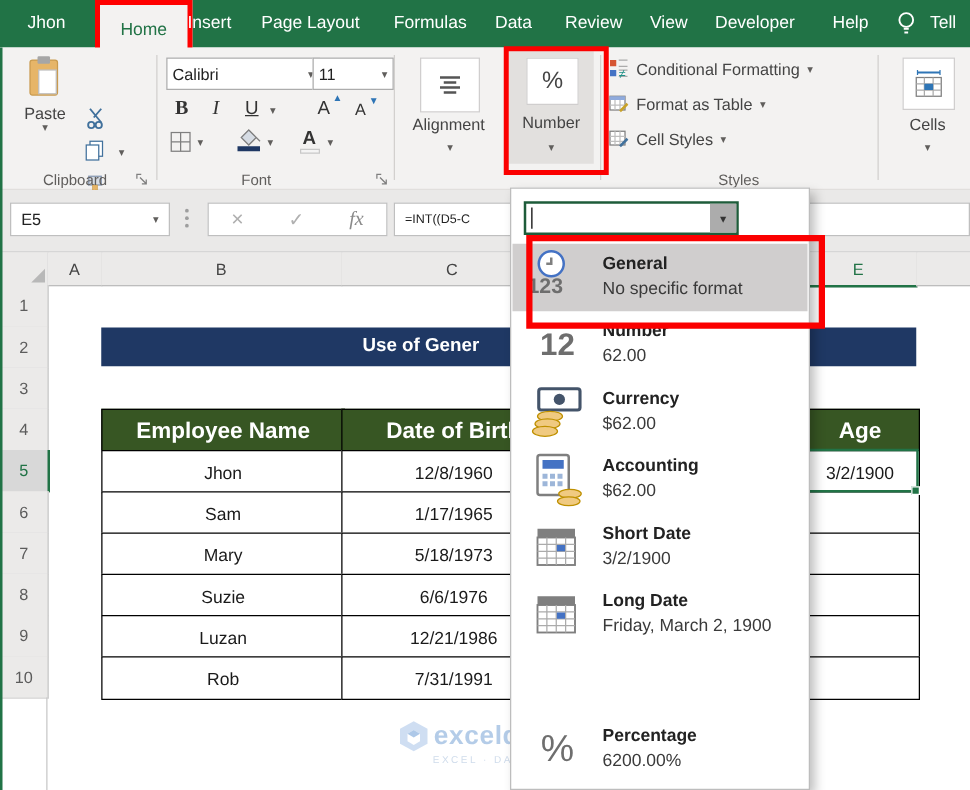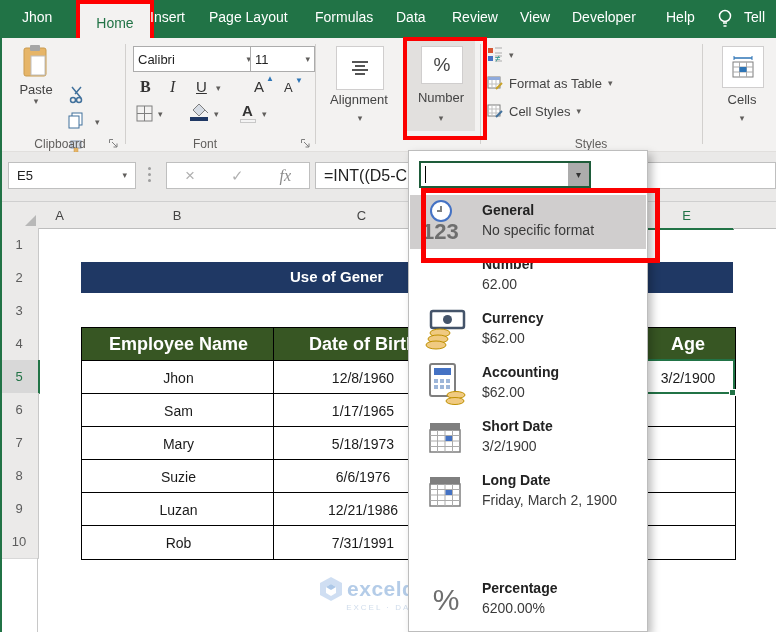--- a/index.html
+++ b/index.html
@@ -162,20 +162,21 @@
   <div class="abs chev" style="left:436px;top:76px;width:10px;text-align:center">▾</div>
 
   
   <div class="styles-row" style="left:487px;top:9px">
     <svg width="16" height="16">
       <rect x="1" y="1" width="5" height="5" fill="#D65532"></rect>
         <rect x="1" y="9" width="5" height="5" fill="#4472C4"></rect>
       <path d="M8 1 H15 M8 6 H15 M8 9 H15 M8 14 H15" stroke="#ABABAB"></path>
       <text x="8" y="15" font-size="10" fill="#1F9188">≠</text>
     </svg>
+    <span>Conditional Formatting</span>
     <span class="chev">▾</span>
   </div>
   <div class="styles-row" style="left:487px;top:37px">
     <svg width="16" height="16">
       <rect x="1" y="2" width="12" height="11" fill="#fff" stroke="#7F7F7F"></rect>
       <rect x="1" y="2" width="12" height="3" fill="#8FAADC"></rect>
       <path d="M5 5 V13 M9 5 V13 M1 9 H13" stroke="#BFBFBF"></path>
       <path d="M9 14 L15 8" stroke="#C9A227" stroke-width="2"></path>
     </svg>
     <span>Format as Table</span>
@@ -215,21 +216,21 @@
     <i class="dot"></i>
       <i class="dot"></i>
       <i class="dot"></i>
   </div>
   <div class="fwhite" style="left:166px;top:10px;width:144px;height:27px;display:flex;align-items:center;justify-content:space-around">
     <span style="font-size:17px;color:#B0B0B0">×</span>
     <span style="font-size:15px;color:#B0B0B0">✓</span>
     <span style="font-family:'Liberation Serif',serif;font-style:italic;font-size:16px;color:#8a8a8a">fx</span>
   </div>
   <div class="fwhite" style="left:315px;top:10px;width:461px;height:27px;display:flex;align-items:center;padding:0 8px;overflow:hidden">
-    <span style="font-size:16px;color:#222;white-space:nowrap">=INT((D5-C</span>
+    <span style="font-size:10px;color:#222;white-space:nowrap">=INT((D5-C</span>
   </div>
 </div>
 
 <div class="chead" style="left:0;width:38px">
   <span class="abs" style="right:2px;bottom:2px;width:0;height:0;border-left:11px solid transparent;border-bottom:11px solid #B8B8B8"></span>
 </div>
 <div class="chead" style="left:38px;width:43px">A</div>
 <div class="chead" style="left:81px;width:192px">B</div>
 <div class="chead" style="left:273px;width:177px">C</div>
 <div class="chead" style="left:450px;width:190px"></div>
@@ -303,31 +304,34 @@
 
 <div class="abs panel">
 
   <div class="abs" style="left:10px;top:10px;width:172px;height:27px;background:#fff;border:2px solid #1E5C3A">
     <span class="abs" style="left:4px;top:3px;width:1px;height:17px;background:#000"></span>
     <span class="abs" style="right:0;top:0;width:21px;height:23px;background:#ACACAC;display:flex;align-items:center;justify-content:center;font-size:10px;color:#333">▾</span>
   </div>
 
   <div class="fmt-item" style="top:44px;background:#D0CECE">
     <div class="fmt-icon">
-      <span class="abs" style="left:2px;top:20px;font-size:22px;font-weight:bold;color:#6E6E6E">123</span>
+      <span class="abs" style="left:2px;top:20px;font-size:17px;font-weight:bold;color:#6E6E6E">123</span>
       <svg class="abs" style="left:8px;top:0" width="26" height="26">
           <circle cx="13" cy="12" r="10" fill="#fff" stroke="#4472C4" stroke-width="2"></circle>
           <path d="M13 7 v5 h-4" stroke="#7F7F7F" stroke-width="2" fill="none"></path>
         </svg>
     </div>
     <span class="fmt-title">General</span>
     <span class="fmt-sub">No specific format</span>
   </div>
 
   <div class="fmt-item" style="top:98px">
+    <div class="fmt-icon">
+        <span class="bigdigit">12</span>
+      </div>
     <span class="fmt-title">Number</span>
     <span class="fmt-sub">62.00</span>
   </div>
 
   <div class="fmt-item" style="top:152px">
     <div class="fmt-icon">
       <svg width="46" height="44">
         <rect x="8" y="3" width="33" height="17" rx="2" fill="#fff" stroke="#44546A" stroke-width="2.5"></rect>
         <circle cx="24.5" cy="11.5" r="4.5" fill="#44546A"></circle>
         <ellipse cx="17" cy="25" rx="10" ry="4" fill="#F0CA81" stroke="#BF9000"></ellipse>

